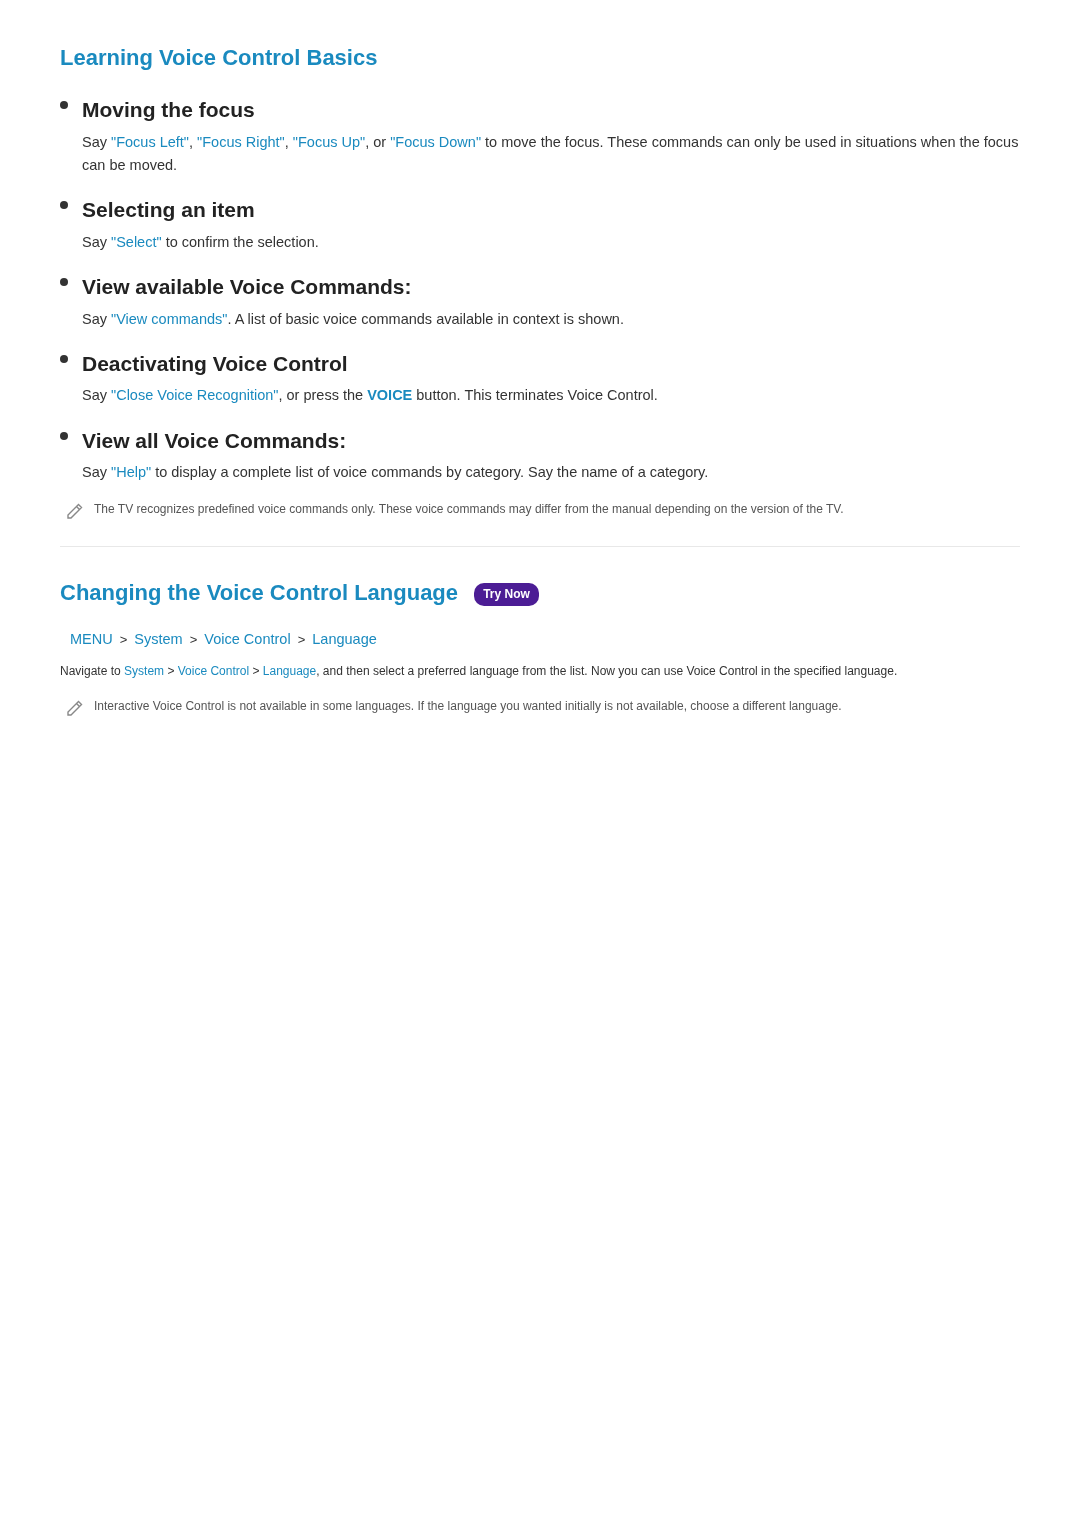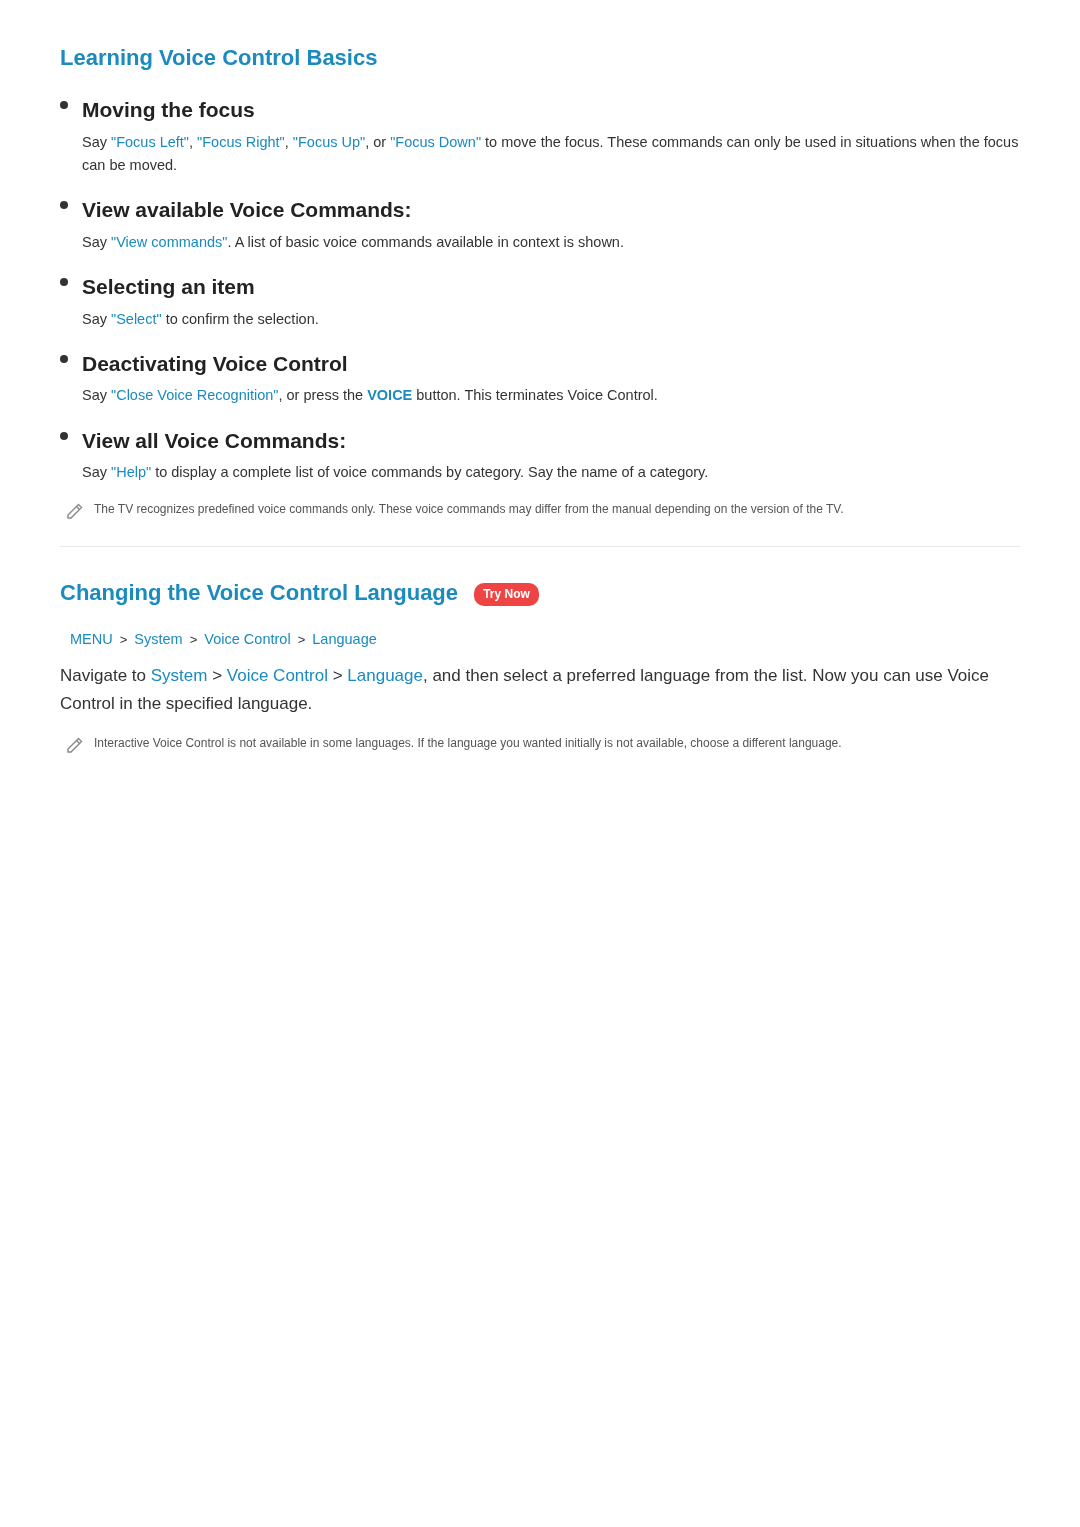--- a/index.html
+++ b/index.html
@@ -102,21 +102,21 @@
       border: none;
       border-top: 1px solid #e8e8e8;
     }
 
     .section2 {
       margin-top: 10px;
     }
 
     .try-now-badge {
       display: inline-block;
-      background: #ef4444;
+      background: #4c1d95;
       color: #ffffff;
       font-size: 12px;
       font-weight: 600;
       padding: 2px 9px;
       border-radius: 10px;
       margin-left: 10px;
       vertical-align: middle;
     }
 
     .breadcrumb-line {
@@ -124,21 +124,21 @@
       font-size: 14.5px;
     }
 
     .breadcrumb-sep {
       color: #333;
       margin: 0 3px;
       font-size: 13px;
     }
 
     .nav-text {
-      font-size: 17px;
+      font-size: 12px;
       color: #333;
       line-height: 1.65;
       margin-bottom: 10px;
     }
 
     .colon-bold {
       font-weight: 600;
     }
   </style>
 </head>
@@ -159,33 +159,33 @@
           <span class="link-blue">"Focus Up"</span>, or
           <span class="link-blue">"Focus Down"</span>
           to move the focus. These commands can only be used in situations when the focus can be moved.
         </div>
       </div>
     </li>
 
     <li class="bullet-item">
       <div class="bullet-dot"></div>
       <div class="bullet-content">
+        <div class="bullet-label">Selecting an item</div>
+        <div class="bullet-desc">
+          Say <span class="link-blue">"Select"</span> to confirm the selection.
+        </div>
+      </div>
+    </li>
+
+    <li class="bullet-item">
+      <div class="bullet-dot"></div>
+      <div class="bullet-content">
         <div class="bullet-label">View available Voice Commands<span class="colon-bold">:</span></div>
         <div class="bullet-desc">
           Say <span class="link-blue">"View commands"</span>. A list of basic voice commands available in context is shown.
-        </div>
-      </div>
-    </li>
-
-    <li class="bullet-item">
-      <div class="bullet-dot"></div>
-      <div class="bullet-content">
-        <div class="bullet-label">Selecting an item</div>
-        <div class="bullet-desc">
-          Say <span class="link-blue">"Select"</span> to confirm the selection.
         </div>
       </div>
     </li>
 
     <li class="bullet-item">
       <div class="bullet-dot"></div>
       <div class="bullet-content">
         <div class="bullet-label">Deactivating Voice Control</div>
         <div class="bullet-desc">
           Say <span class="link-blue">"Close Voice Recognition"</span>, or press the

